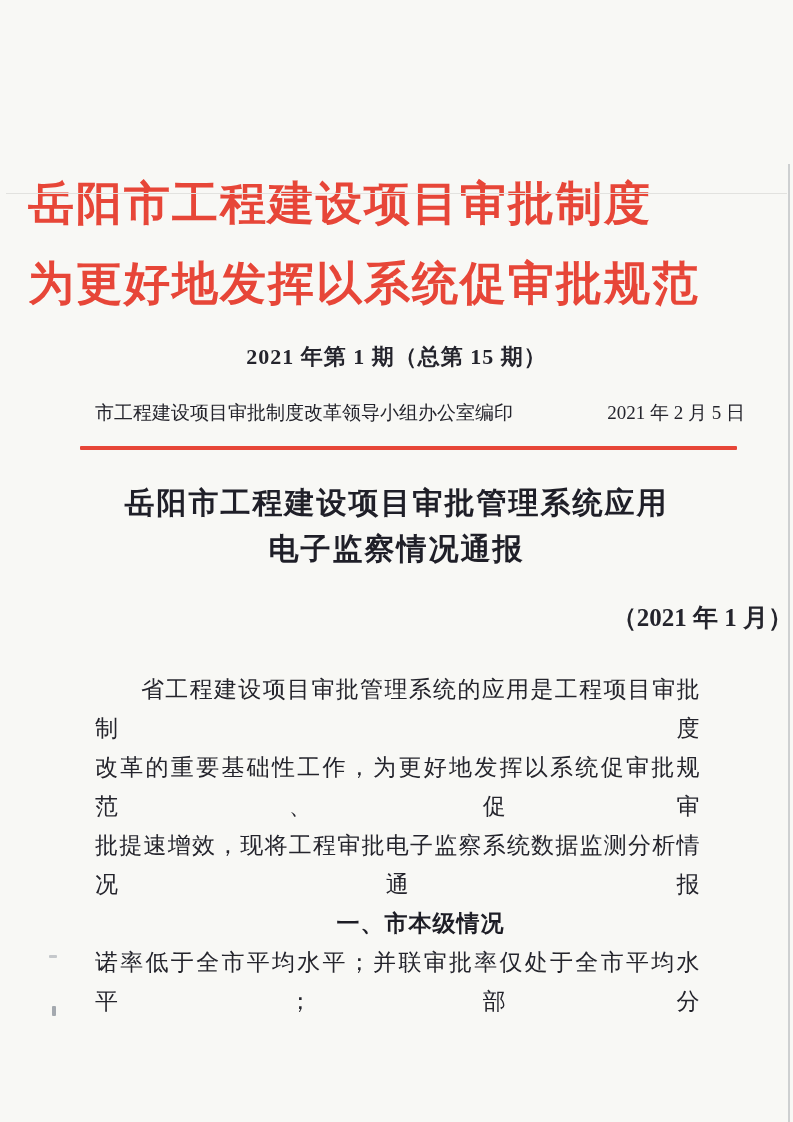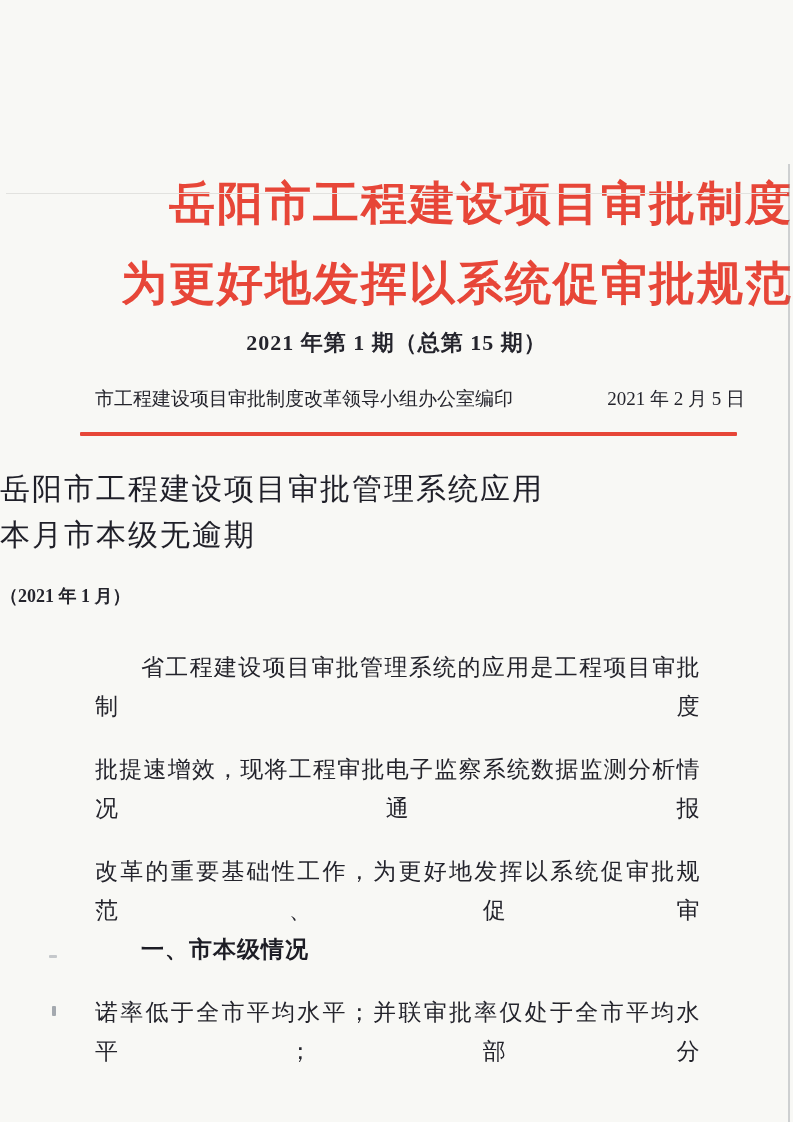--- a/index.html
+++ b/index.html
@@ -9,31 +9,32 @@
     font-family:"Liberation Serif", serif;
     color:#24242c;
     position:relative;
     overflow:hidden;
   }
   .page { position:relative; width:793px; height:1122px; }
 
   
   .masthead {
     margin-top:164px;
-    text-align:right;
+    text-align:left;
     color:#e74638;
     font-weight:bold;
     font-size:46px;
     line-height:80px;
     letter-spacing:2px;
+    margin-left:28px;
   }
 
   
   .issue-line {
-    margin-top:4px;
+    margin-top:18px;
     text-align:center;
     font-weight:bold;
     font-size:22px;
     line-height:30px;
     letter-spacing:1px;
   }
 
   
   .pub-row {
     display:flex;
@@ -49,58 +50,59 @@
   .red-rule {
     margin:20px 56px 0 80px;
     height:4px;
     background:#e74638;
     border-radius:1px;
   }
 
   
   .doc-title {
     margin-top:30px;
-    font-weight:normal;
+    text-align:center;
+    font-weight:bold;
     font-size:30px;
     line-height:46px;
     letter-spacing:2px;
     color:#1f1f28;
   }
 
   
   .period-line {
-    margin-top:24px;
-    text-align:left;
+    margin-top:32px;
+    text-align:right;
     font-weight:bold;
-    font-size:18px;
+    font-size:25px;
     line-height:28px;
   }
 
   
   .body-text {
     margin:38px 93px 0 95px;
     font-size:23px;
   }
   .body-line {
     line-height:39px;
     text-align:justify;
     text-align-last:justify;
     letter-spacing:0.5px;
-    margin-top:24px;
   }
   .body-line.indent { text-indent:2em; }
   .body-line.para-end { text-align-last:left; }
   .section-heading {
     font-family:"Liberation Sans", sans-serif;
     font-weight:bold;
     font-size:23px;
     line-height:39px;
     text-indent:2em;
     letter-spacing:1px;
     color:#1d1d25;
+    text-align:center;
   }
 
   
   .scan-top-line {
     position:absolute; top:29px; left:6px; right:6px; height:1px;
     background:#e2e2df;
   }
   .scan-edge-right {
     position:absolute; top:0; right:3px; width:2px; height:100%;
     background:rgba(110,115,125,0.30);
@@ -133,28 +135,28 @@
     <div class="pub-row">
       <span>市工程建设项目审批制度改革领导小组办公室编印</span>
       <span>2021 年 2 月 5 日</span>
     </div>
     <div class="red-rule"></div>
   </header>
 
   <main>
     <div class="doc-title">
       <div>岳阳市工程建设项目审批管理系统应用</div>
-      <div>本月市本级无逾期</div>
+      <div>电子监察情况通报</div>
     </div>
     <div class="period-line">（2021 年 1 月）</div>
 
     <div class="body-text">
       <div class="body-line indent">省工程建设项目审批管理系统的应用是工程项目审批制度</div>
+      <div class="body-line">改革的重要基础性工作，为更好地发挥以系统促审批规范、促审</div>
       <div class="body-line">批提速增效，现将工程审批电子监察系统数据监测分析情况通报</div>
-      <div class="body-line">改革的重要基础性工作，为更好地发挥以系统促审批规范、促审</div>
 
       <div class="section-heading">一、市本级情况</div>
 
       <div class="body-line">诺率低于全市平均水平；并联审批率仅处于全市平均水平；部分</div>
 
     </div>
   </main>
 
 </div>
 

